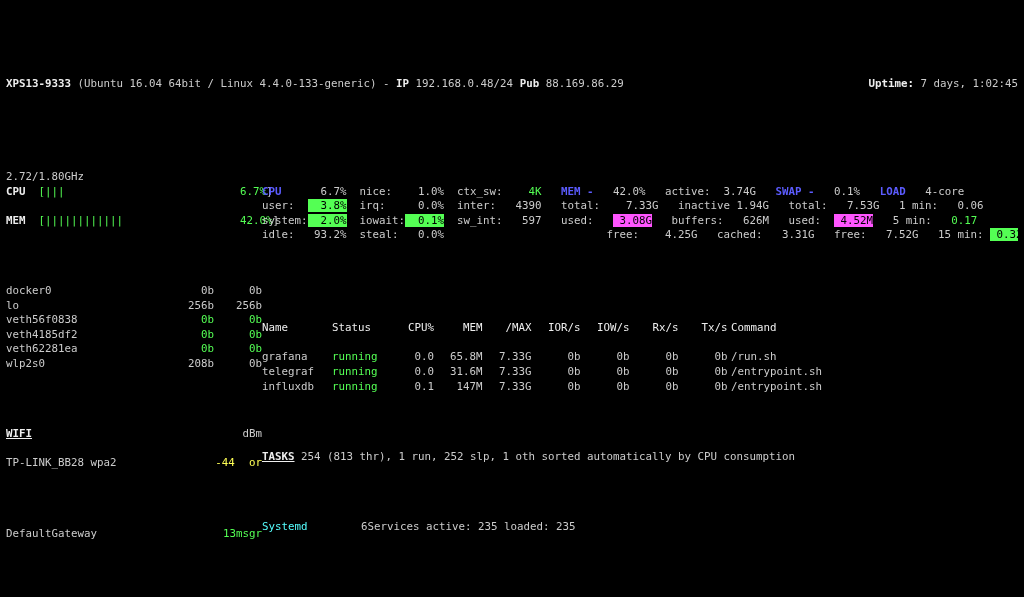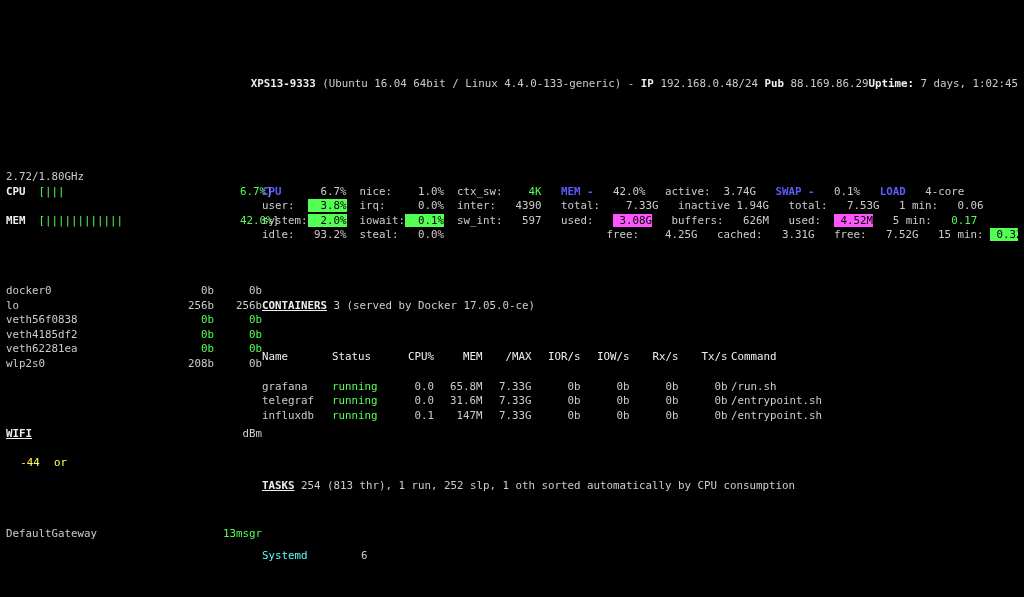--- a/index.html
+++ b/index.html
@@ -16,21 +16,21 @@
   .b  { font-weight:bold; }
   .wh { color:#eee; }
   .gr { color:#54ff54; }
   .cy { color:#55ffff; }
   .or { color:#ffff55; }
   .inv-g { background:#54ff54; color:#000; }
   .inv-m { background:#ff55ff; color:#000; }
   .hdr { color:#5c5cff; font-weight:bold; }
   .sec { color:#eee; font-weight:bold; text-decoration:underline; }
   .pad { padding:4px 6px; }
-  .top { display:flex; justify-content:flex-end; }
+  .top { display:flex; justify-content:space-between; }
   .cols { display:flex; }
   .left { width:256px; flex:none; }
   .right { flex:1; overflow:hidden; }
   .row { display:flex; }
   .sp { display:inline-block; }
 </style>
 </head>
 <body>
 
 
@@ -48,21 +48,21 @@
 <div class="left">
 <span>2.72/1.80GHz</span>
 <div><span class="b wh">CPU</span>  <span class="gr">[|||                           </span><span class="gr">6.7%</span><span>]</span></div>
 <div><span class="b wh">MEM</span>  <span class="gr">[||||||||||||                  </span><span class="gr">42.0%</span><span>]</span></div>
 
 <div style="height:12px"></div>
 <div id="net-rows"><div class="row"><span style="flex:1">docker0</span><span class="sp 0b" style="width:48px;text-align:right">0b</span><span class="sp 0b" style="width:48px;text-align:right">0b</span></div><div class="row"><span style="flex:1">lo</span><span class="sp 256b" style="width:48px;text-align:right">256b</span><span class="sp 256b" style="width:48px;text-align:right">256b</span></div><div class="row"><span style="flex:1">veth56f0838</span><span class="sp gr" style="width:48px;text-align:right">0b</span><span class="sp gr" style="width:48px;text-align:right">0b</span></div><div class="row"><span style="flex:1">veth4185df2</span><span class="sp gr" style="width:48px;text-align:right">0b</span><span class="sp gr" style="width:48px;text-align:right">0b</span></div><div class="row"><span style="flex:1">veth62281ea</span><span class="sp gr" style="width:48px;text-align:right">0b</span><span class="sp gr" style="width:48px;text-align:right">0b</span></div><div class="row"><span style="flex:1">wlp2s0</span><span class="sp 0b" style="width:48px;text-align:right">208b</span><span class="sp 0b" style="width:48px;text-align:right">0b</span></div></div>
 
 <div style="height:12px"></div>
 <div class="row"><span class="sec">WIFI</span><span style="flex:1"></span><span class="sp" style="width:48px;text-align:right">dBm</span></div>
-<div id="wifi-rows"><div class="row"><span class="sp or" style="width:48px;text-align:center">-44</span><span class="sp or" style="width:undefinedpx;text-align:left">or</span></div></div>
+<div id="wifi-rows"><div class="row"><span style="flex:1">TP-LINK_BB28 wpa2</span><span class="sp or" style="width:48px;text-align:center">-44</span><span class="sp or" style="width:undefinedpx;text-align:left">or</span></div></div>
 
 <div style="height:12px"></div>
 <div id="site-rows"><div class="row"><span style="flex:1">DefaultGateway</span><span class="sp gr" style="width:80px;text-align:right">13ms</span><span class="sp gr" style="width:undefinedpx;text-align:right">gr</span></div></div>
 
 
 
 
 
 
 
@@ -76,30 +76,29 @@
 
 
 </div>
 
 
 <div class="right">
 
 <div id="top-stats"><div><span class="hdr">CPU    </span>  6.7%  nice:    1.0%  ctx_sw: <span class="gr">   4K</span>   <span class="hdr">MEM -</span>   42.0%   active:  3.74G   <span class="hdr">SWAP -</span>   0.1%   <span class="hdr">LOAD</span>   4-core</div><div>user:  <span class="inv-g">  3.8%</span>  irq:     0.0%  inter:   4390   total:    7.33G   inactive 1.94G   total:   7.53G   1 min:   0.06</div><div>system:<span class="inv-g">  2.0%</span>  iowait:<span class="inv-g">  0.1%</span>  sw_int:   597   used:   <span class="inv-m"> 3.08G</span>   buffers:   626M   used:  <span class="inv-m"> 4.52M</span>   5 min:  <span class="gr"> 0.17</span></div><div>idle:   93.2%  steal:   0.0%                         free:    4.25G   cached:   3.31G   free:   7.52G   15 min: <span class="inv-g"> 0.32</span></div></div>
 
 <div style="height:12px"></div>
-<div><span class="sec">CONTAINERS</span> <span>3</span> <span>(served by Docker 17.05.0-ce)</span></div>
 <div style="height:8px"></div>
 <div id="container-head" class="wh"><span class="sp" style="width:70px">Name</span><span class="sp" style="width:63px">Status</span><span class="sp" style="width:42px">  CPU%</span><span class="sp" style="width:49px">    MEM</span><span class="sp" style="width:49px">   /MAX</span><span class="sp" style="width:49px">  IOR/s</span><span class="sp" style="width:49px">  IOW/s</span><span class="sp" style="width:49px">   Rx/s</span><span class="sp" style="width:49px">   Tx/s</span><span class="sp" style="width:7px">Command</span></div>
 <div id="container-rows"><div><span class="sp " style="width:70px">grafana</span><span class="sp gr" style="width:63px">running</span><span class="sp " style="width:42px">   0.0</span><span class="sp " style="width:49px">  65.8M</span><span class="sp " style="width:49px">  7.33G</span><span class="sp " style="width:49px">     0b</span><span class="sp " style="width:49px">     0b</span><span class="sp " style="width:49px">     0b</span><span class="sp " style="width:49px">     0b</span><span class="sp " style="width:7px">/run.sh</span></div><div><span class="sp " style="width:70px">telegraf</span><span class="sp gr" style="width:63px">running</span><span class="sp " style="width:42px">   0.0</span><span class="sp " style="width:49px">  31.6M</span><span class="sp " style="width:49px">  7.33G</span><span class="sp " style="width:49px">     0b</span><span class="sp " style="width:49px">     0b</span><span class="sp " style="width:49px">     0b</span><span class="sp " style="width:49px">     0b</span><span class="sp " style="width:7px">/entrypoint.sh</span></div><div><span class="sp " style="width:70px">influxdb</span><span class="sp gr" style="width:63px">running</span><span class="sp " style="width:42px">   0.1</span><span class="sp " style="width:49px">   147M</span><span class="sp " style="width:49px">  7.33G</span><span class="sp " style="width:49px">     0b</span><span class="sp " style="width:49px">     0b</span><span class="sp " style="width:49px">     0b</span><span class="sp " style="width:49px">     0b</span><span class="sp " style="width:7px">/entrypoint.sh</span></div></div>
 
 <div style="height:12px"></div>
 <div><span class="sec">TASKS</span> <span>254 (813 thr), 1 run, 252 slp, 1 oth sorted automatically by CPU consumption</span></div>
 
 <div style="height:12px"></div>
-<div class="row"><span class="cy">Systemd</span><span class="sp" style="width:60px;text-align:right">6</span>   </div>
+<div class="row"><span class="cy">Systemd</span><span class="sp" style="width:60px;text-align:right">6</span>   <span>Services active: 235 loaded: 235</span></div>
 
 
 
 
 </div>
 </div>
 
 
 
 </div>

